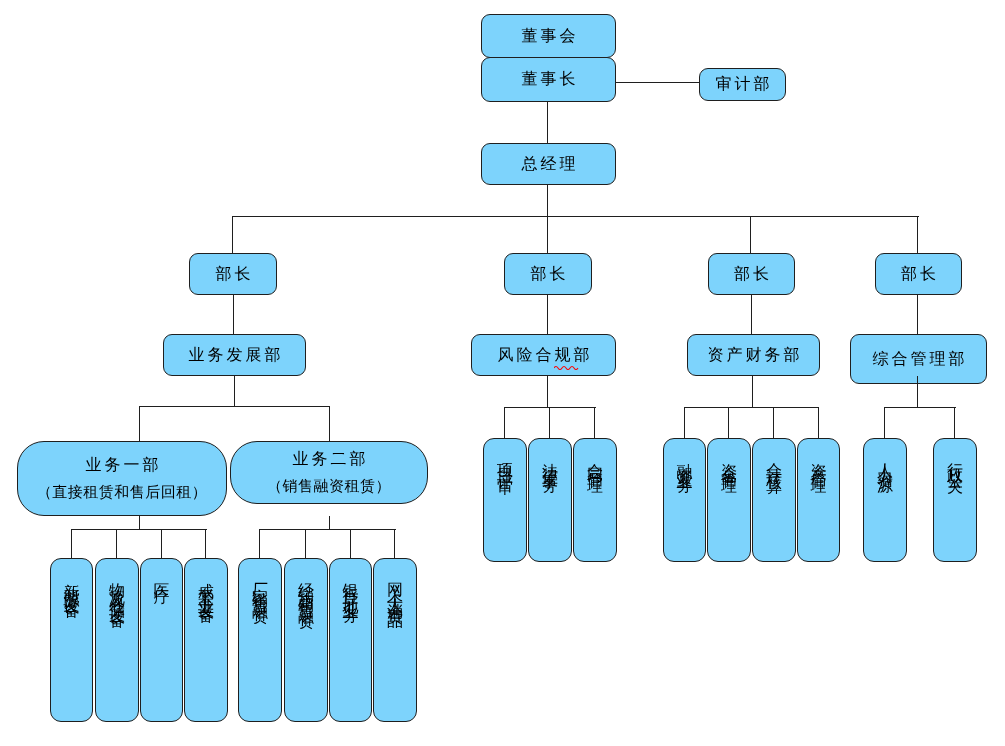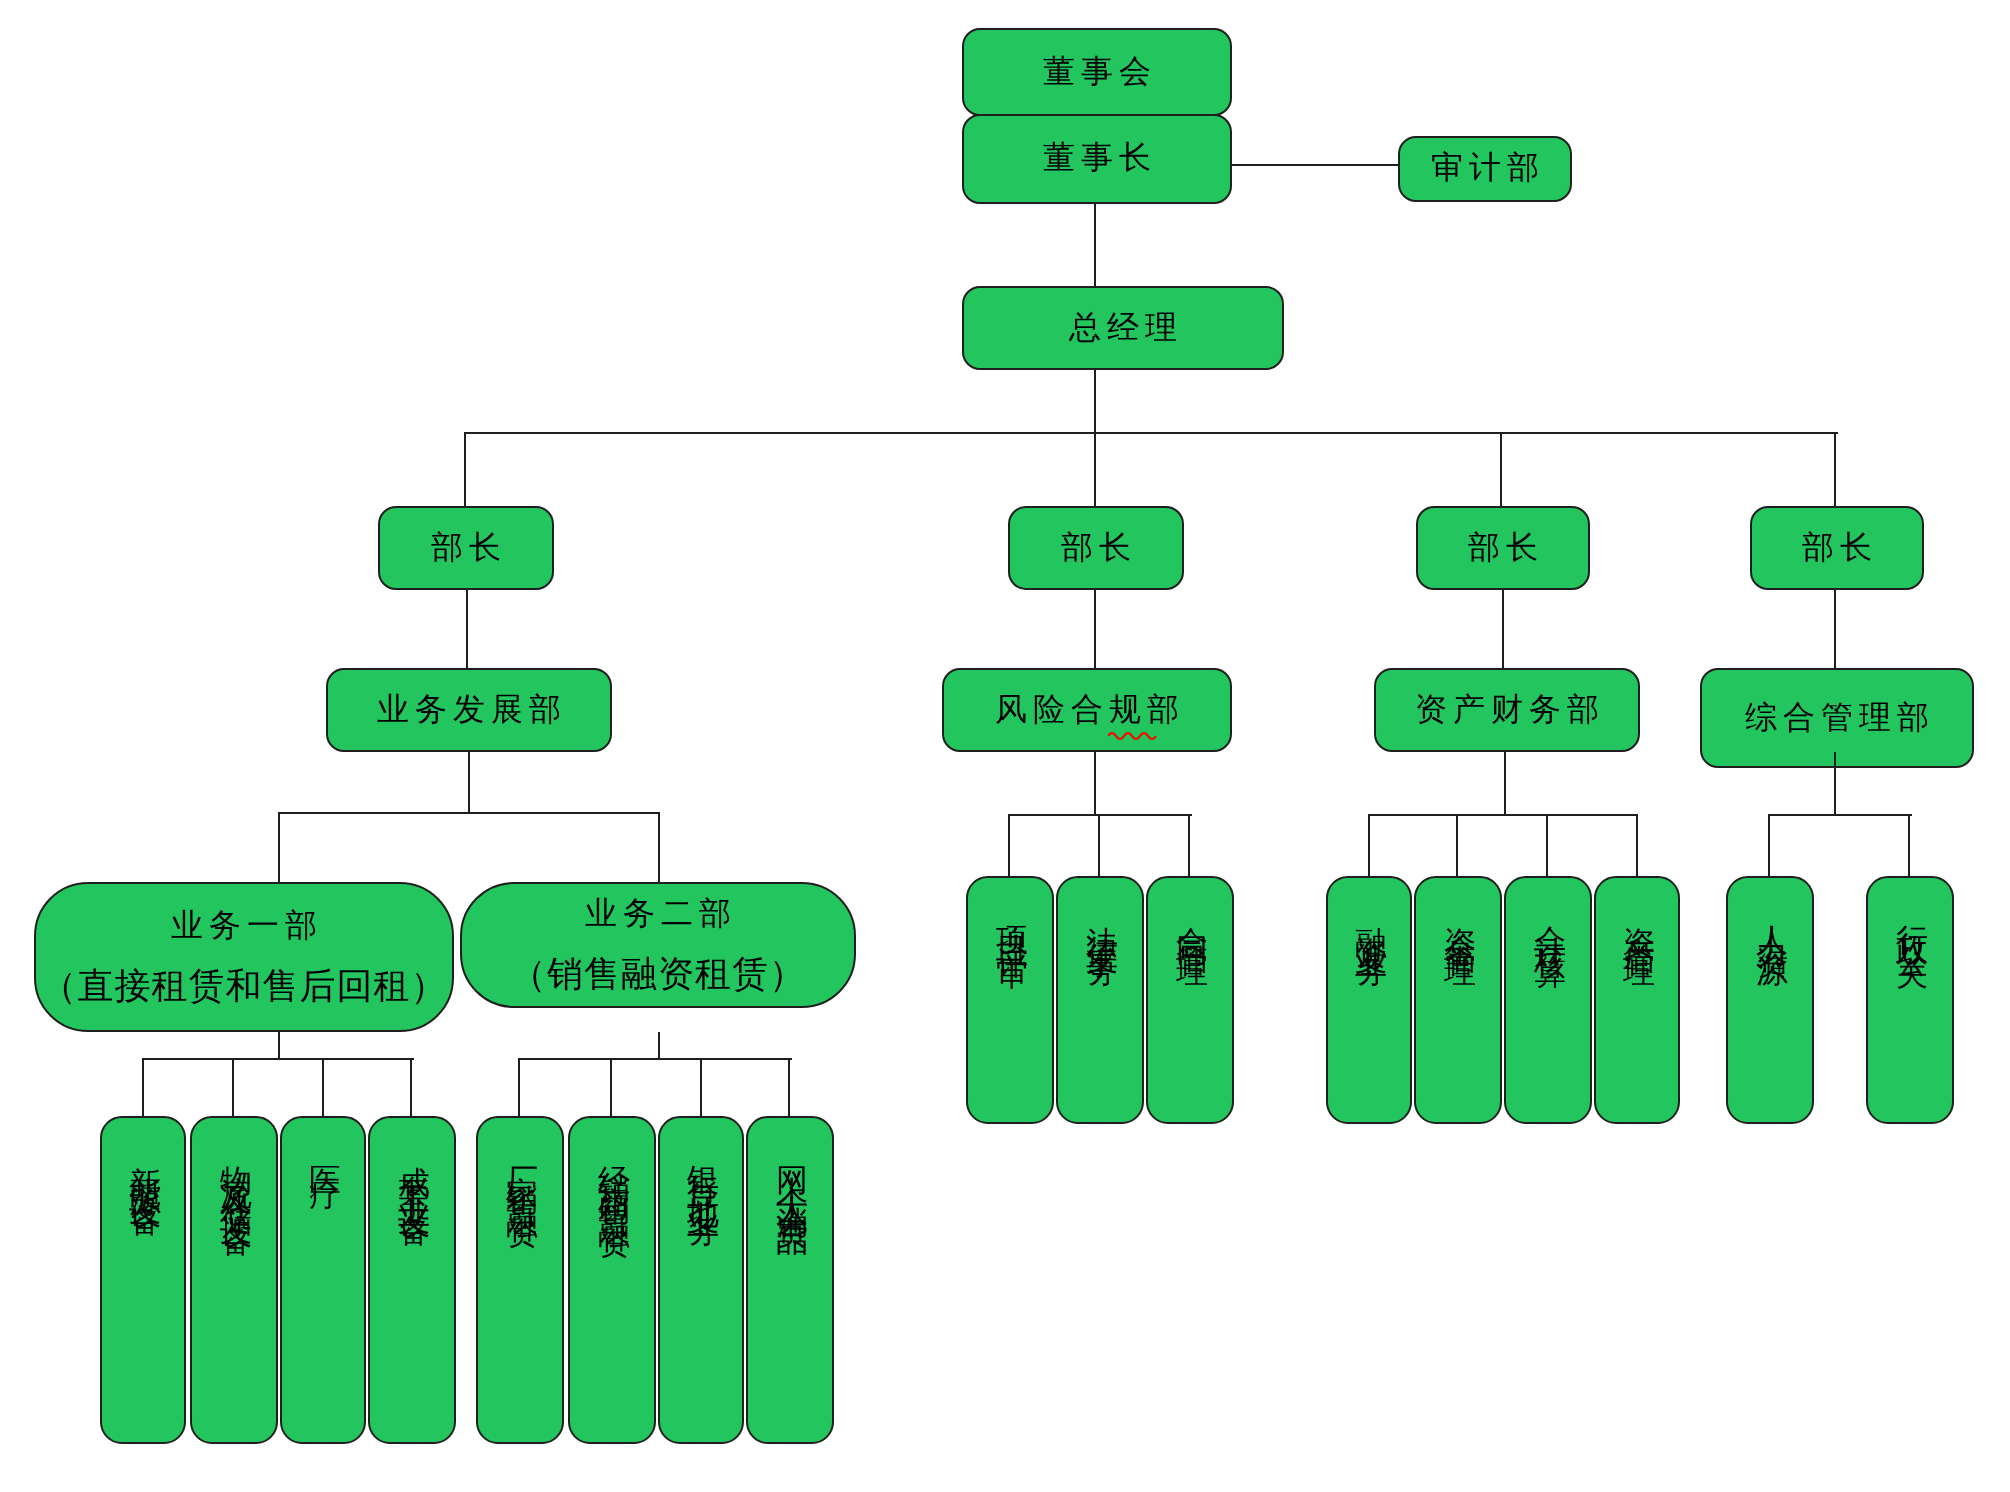--- a/index.html
+++ b/index.html
@@ -1,42 +1,42 @@
 <!DOCTYPE html>
 <html><head>
 <meta charset="utf-8">
 <title>Diagram</title>
 <style>
   html,body { margin:0; padding:0; background:#ffffff; }
   body { font-family:"Liberation Serif","DejaVu Serif",serif; color:#000; }
   #canvas { position:relative; width:1005px; height:746px; background:#ffffff; overflow:hidden; }
-  .box { position:absolute; box-sizing:border-box; border:1.4px solid #1f1f1f; background:#22c55e; }
+  .box { position:absolute; box-sizing:border-box; border:1.4px solid #1f1f1f; background:#7dd3fc; }
   .hbox { display:flex; align-items:center; justify-content:center;
           font-size:16px; letter-spacing:3px; padding-left:3px; border-radius:9px; }
   .unit { display:flex; flex-direction:column; align-items:center; justify-content:center;
           gap:7px; border-radius:27px; }
   .unit .t { font-size:16px; letter-spacing:3px; padding-left:3px; }
-  .unit .s { font-size:18px; letter-spacing:0.5px; }
+  .unit .s { font-size:15px; letter-spacing:0.5px; }
   .vbox { writing-mode:vertical-rl; text-orientation:upright;
           display:flex; justify-content:flex-start; align-items:center;
           padding-top:11px; font-size:16px; letter-spacing:5px; border-radius:11px; line-height:1; }
   .hline, .vline { position:absolute; background:#1f1f1f; }
   .hline { height:1.4px; }
   .vline { width:1.4px; }
   .squiggle { position:absolute; }
 </style>
 </head>
 <body>
 
 <div id="canvas">
 
   <div class="box hbox" style="left:481px; top:14px; width:135px; height:44px;">董事会</div>
   <div class="box hbox" style="left:481px; top:57px; width:135px; height:45px;">董事长</div>
   <div class="box hbox" style="left:699px; top:68px; width:87px; height:33px;">审计部</div>
-  <div class="box hbox" style="left:481px; top:143px; width:161px; height:42px;">总经理</div>
+  <div class="box hbox" style="left:481px; top:143px; width:135px; height:42px;">总经理</div>
 
   <div class="box hbox" style="left:189px; top:253px; width:88px; height:42px;">部长</div>
   <div class="box hbox" style="left:504px; top:253px; width:88px; height:42px;">部长</div>
   <div class="box hbox" style="left:708px; top:253px; width:87px; height:42px;">部长</div>
   <div class="box hbox" style="left:875px; top:253px; width:87px; height:42px;">部长</div>
 
   <div class="box hbox" style="left:163px; top:334px; width:143px; height:42px;">业务发展部</div>
   <div class="box hbox" style="left:471px; top:334px; width:145px; height:42px;">风险合规部</div>
   <div class="box hbox" style="left:687px; top:334px; width:133px; height:42px;">资产财务部</div>
   <div class="box hbox" style="left:850px; top:334px; width:137px; height:50px;">综合管理部</div>

